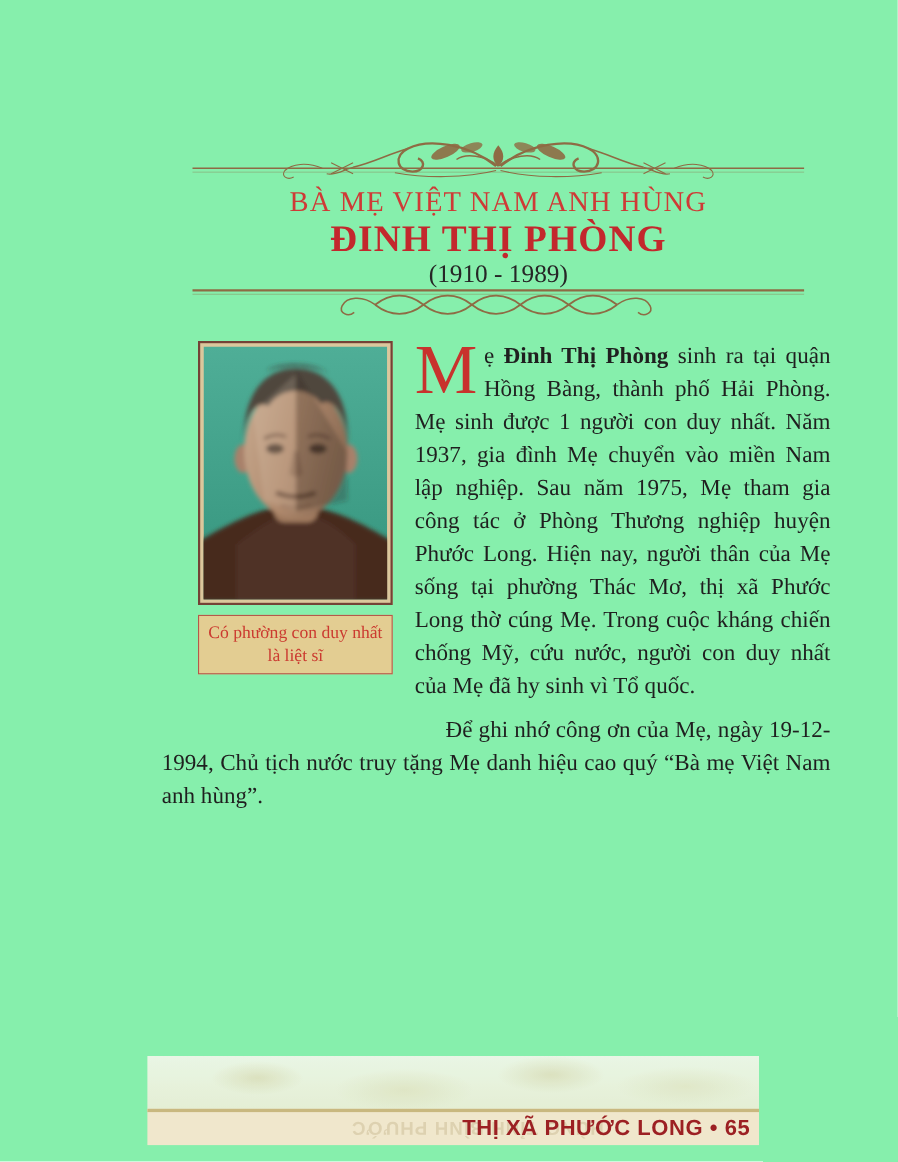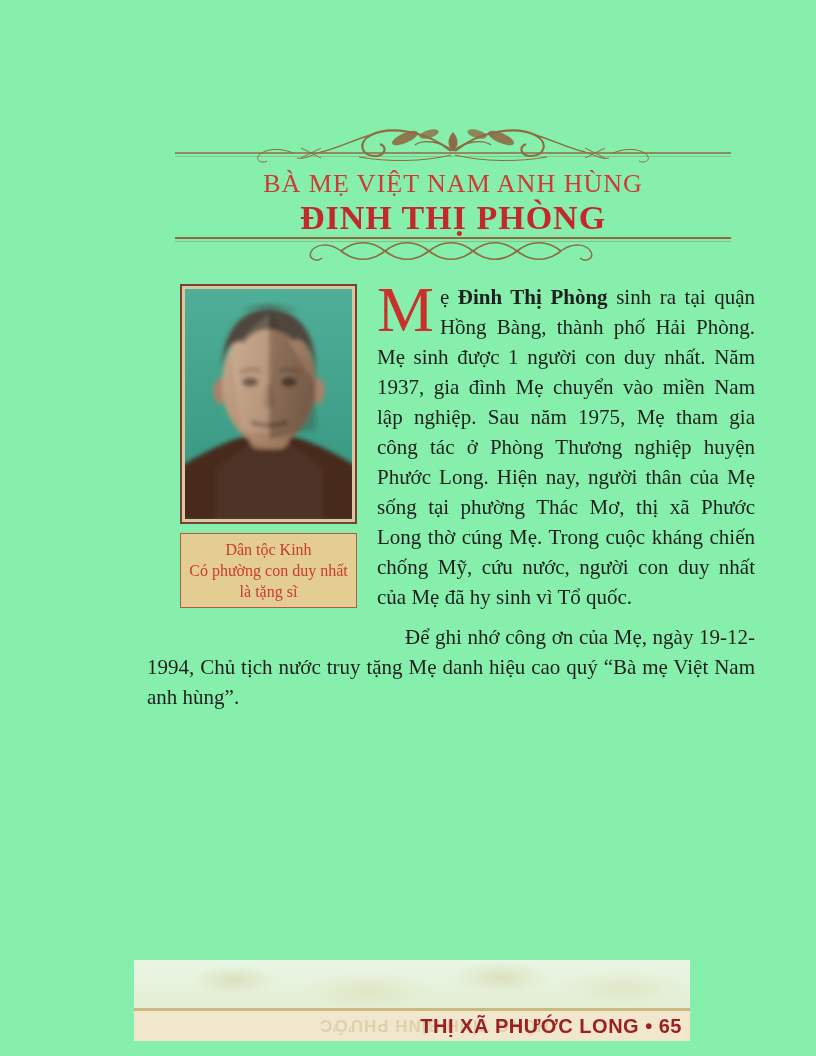--- a/index.html
+++ b/index.html
@@ -67,20 +67,21 @@
         <path d="M278,29 C250,36 214,36 186,31" stroke-width="1"></path>
         <path d="M128,22 l20,10 M128,32 l20,-10" stroke-width="1"></path>
         <path d="M120,27 c-14,-6 -28,-4 -34,2 c-4,5 2,9 8,6" stroke-width="1"></path>
         <path d="M280,25 C268,15 250,13 242,19" stroke-width="1.4"></path>
       </g>
       <use href="#tl" transform="translate(560,0) scale(-1,1)"></use>
       <path d="M280,6 C274,13 274,20 280,25 C286,20 286,13 280,6 Z" fill="#8e6b44"></path>
     </svg>
     <div class="title1">BÀ MẸ VIỆT NAM ANH HÙNG</div>
     <div class="title2">ĐINH THỊ PHÒNG</div>
+    <div class="years">(1910 - 1989)</div>
     <svg class="orn-b" width="560" height="32" viewBox="0 0 560 32">
       <g stroke="#8e6b44" fill="none">
         <path d="M2,4 H558" stroke-width="2"></path>
         <path d="M2,7.5 H558" stroke-width="0.7" opacity="0.5"></path>
         <path d="M168,17 C182,28 198,28 212,17 C226,6 242,6 256,17 C270,28 286,28 300,17 C314,6 330,6 344,17 C358,28 374,28 388,17" stroke-width="1.6"></path>
         <path d="M168,17 C182,6 198,6 212,17 C226,28 242,28 256,17 C270,6 286,6 300,17 C314,28 330,28 344,17 C358,6 374,6 388,17" stroke-width="1.6"></path>
         <path d="M168,17 c-12,-9 -26,-7 -30,1 c-3,6 5,11 11,6" stroke-width="1.4"></path>
         <path d="M388,17 c12,-9 26,-7 30,1 c3,6 -5,11 -11,6" stroke-width="1.4"></path>
       </g>
     </svg>
@@ -119,23 +120,22 @@
             <path d="M55,84 q10,-6 20,-2 M95,82 q10,-4 20,2" stroke="#6b4e3c" stroke-width="3" fill="none" opacity="0.8"></path>
             <path d="M82,95 L78,116 Q84,121 90,116 L86,95 Z" fill="#8a6750" opacity="0.75"></path>
             <path d="M66,133 Q84,140 102,133" stroke="#57392c" stroke-width="4" fill="none" opacity="0.85"></path>
             <path d="M70,144 Q84,149 98,144" stroke="#74503c" stroke-width="2" fill="none" opacity="0.5"></path>
             <path d="M84,20 L130,95 L131,140 L84,150 Z" fill="#2e2620" opacity="0.25"></path>
             <path d="M45,60 L84,25 L84,150 L55,140 Z" fill="#e8d6c2" opacity="0.18"></path>
           </g>
         </svg>
       </div>
       <div class="caption">
-        <div>Dân tộc Kinh</div>
         <div>Có phường con duy nhất</div>
-        <div>là tặng sĩ</div>
+        <div>là liệt sĩ</div>
       </div>
     </div>
 
     <p class="p1"><span class="dropcap">M</span><span>ẹ </span><b>Đinh Thị Phòng</b><span> sinh ra tại quận Hồng Bàng, thành phố Hải Phòng. Mẹ sinh được 1 người con duy nhất. Năm 1937, gia đình Mẹ chuyển vào miền Nam lập nghiệp. Sau năm 1975, Mẹ tham gia công tác ở Phòng Thương nghiệp huyện Phước Long. Hiện nay, người thân của Mẹ sống tại phường Thác Mơ, thị xã Phước Long thờ cúng Mẹ. Trong cuộc kháng chiến chống Mỹ, cứu nước, người con duy nhất của Mẹ đã hy sinh vì Tổ quốc.</span></p>
 
 
     <p class="p3">Để ghi nhớ công ơn của Mẹ, ngày 19-12-1994, Chủ tịch nước truy tặng Mẹ danh hiệu cao quý “Bà mẹ Việt Nam anh hùng”.</p>
   </div>
 
   <div class="bleed"></div>

